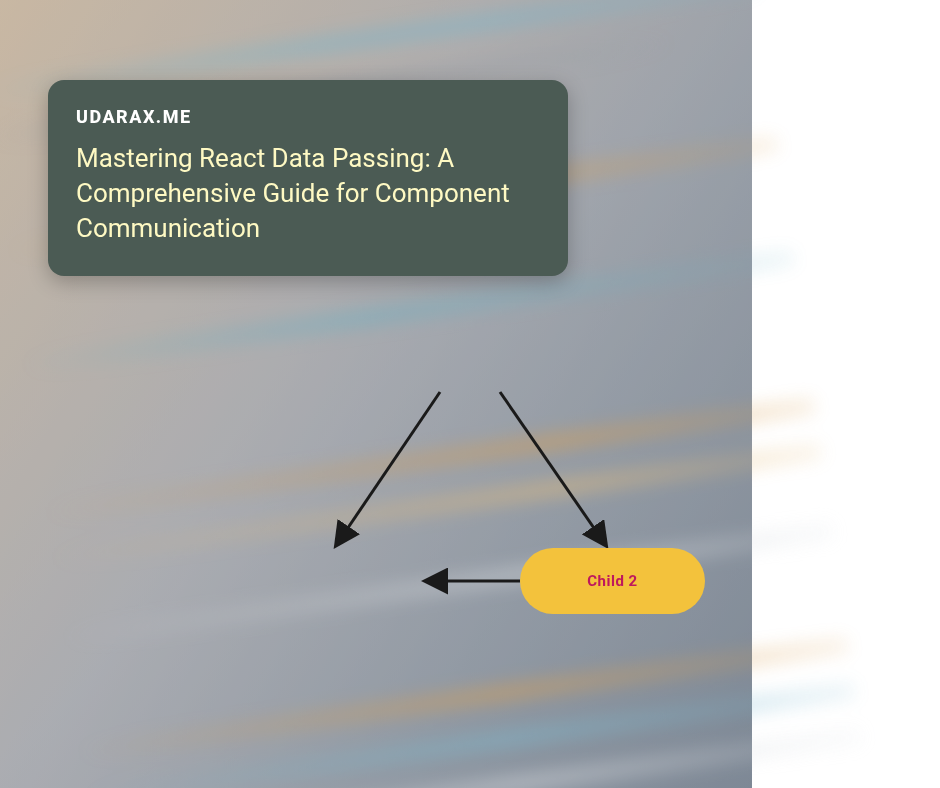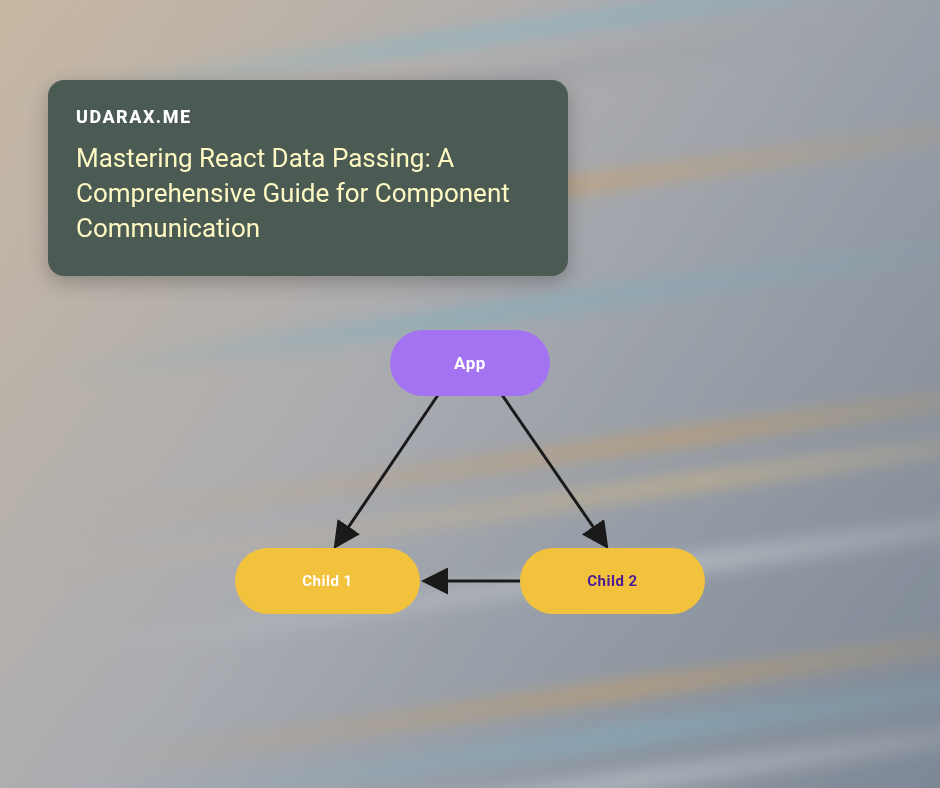--- a/index.html
+++ b/index.html
@@ -1,19 +1,19 @@
 <!DOCTYPE html>
 <html><head>
 <meta charset="utf-8">
 <style>
   * { margin: 0; padding: 0; box-sizing: border-box; }
   html, body { width: 940px; height: 788px; overflow: hidden; font-family: -apple-system, BlinkMacSystemFont, "Segoe UI", Roboto, Helvetica, Arial, sans-serif; }
   .canvas {
     position: relative;
-    width: 940px;
+    width: 752px;
     height: 788px;
     background:
       linear-gradient(135deg, rgba(200,180,150,0.5), rgba(160,170,180,0.5), rgba(120,140,160,0.5)),
       linear-gradient(120deg, #b5a18a 0%, #8b8c93 40%, #5e6a79 70%, #3d4a5c 100%);
   }
   
   .bg-stripes {
     position: absolute; inset: 0; overflow: hidden; filter: blur(8px); opacity: 0.55;
     transform: rotate(-8deg) scale(1.15) translateY(20px);
     pointer-events: none;
@@ -87,21 +87,21 @@
     width: 185px; height: 66px;
     background: #f3c23c;
     font-size: 15px;
     color: #fff;
   }
   .node-c2 {
     left: 285px; top: 218px;
     width: 185px; height: 66px;
     background: #f3c23c;
     font-size: 15px;
-    color: #4c1d95;
+    color: #be185d;
   }
   svg.arrows {
     position: absolute;
     left: 0; top: 0;
     width: 470px; height: 320px;
     overflow: visible;
   }
 </style>
 </head>
 <body>
@@ -135,24 +135,18 @@
         </marker>
       </defs>
 
       <line x1="205" y1="62" x2="102" y2="214" stroke="#1a1a1a" stroke-width="3" marker-end="url(#arrowhead)"></line>
 
       <line x1="265" y1="62" x2="370" y2="214" stroke="#1a1a1a" stroke-width="3" marker-end="url(#arrowhead)"></line>
 
       <line x1="285" y1="251" x2="192" y2="251" stroke="#1a1a1a" stroke-width="3" marker-end="url(#arrowhead)"></line>
     </svg>
 
-    <div class="node node-app">
-      <span>App</span>
-    </div>
-    <div class="node node-c1">
-      <span>Child 1</span>
-    </div>
     <div class="node node-c2">
       <span>Child 2</span>
     </div>
   </div>
 
 </div>
 
 </body></html>

